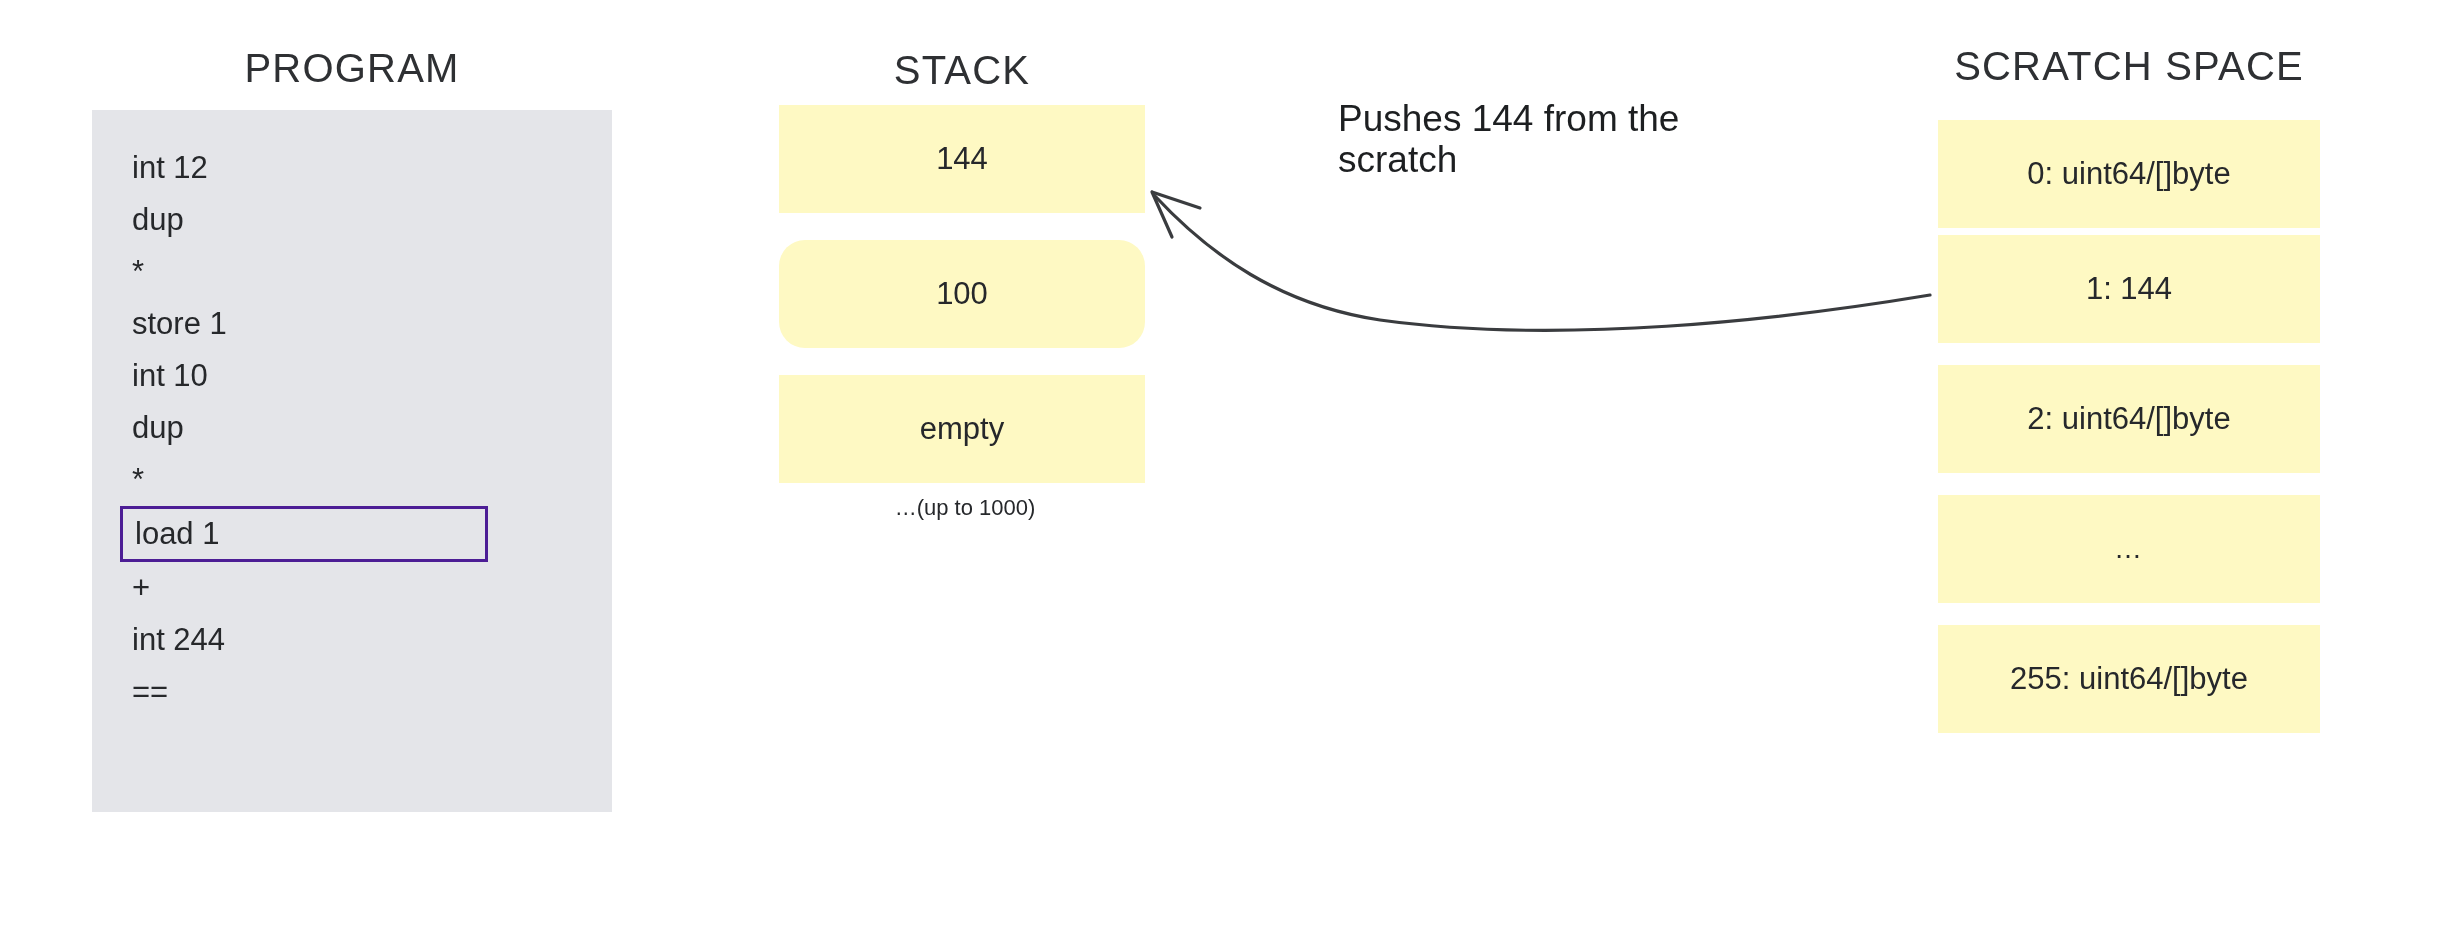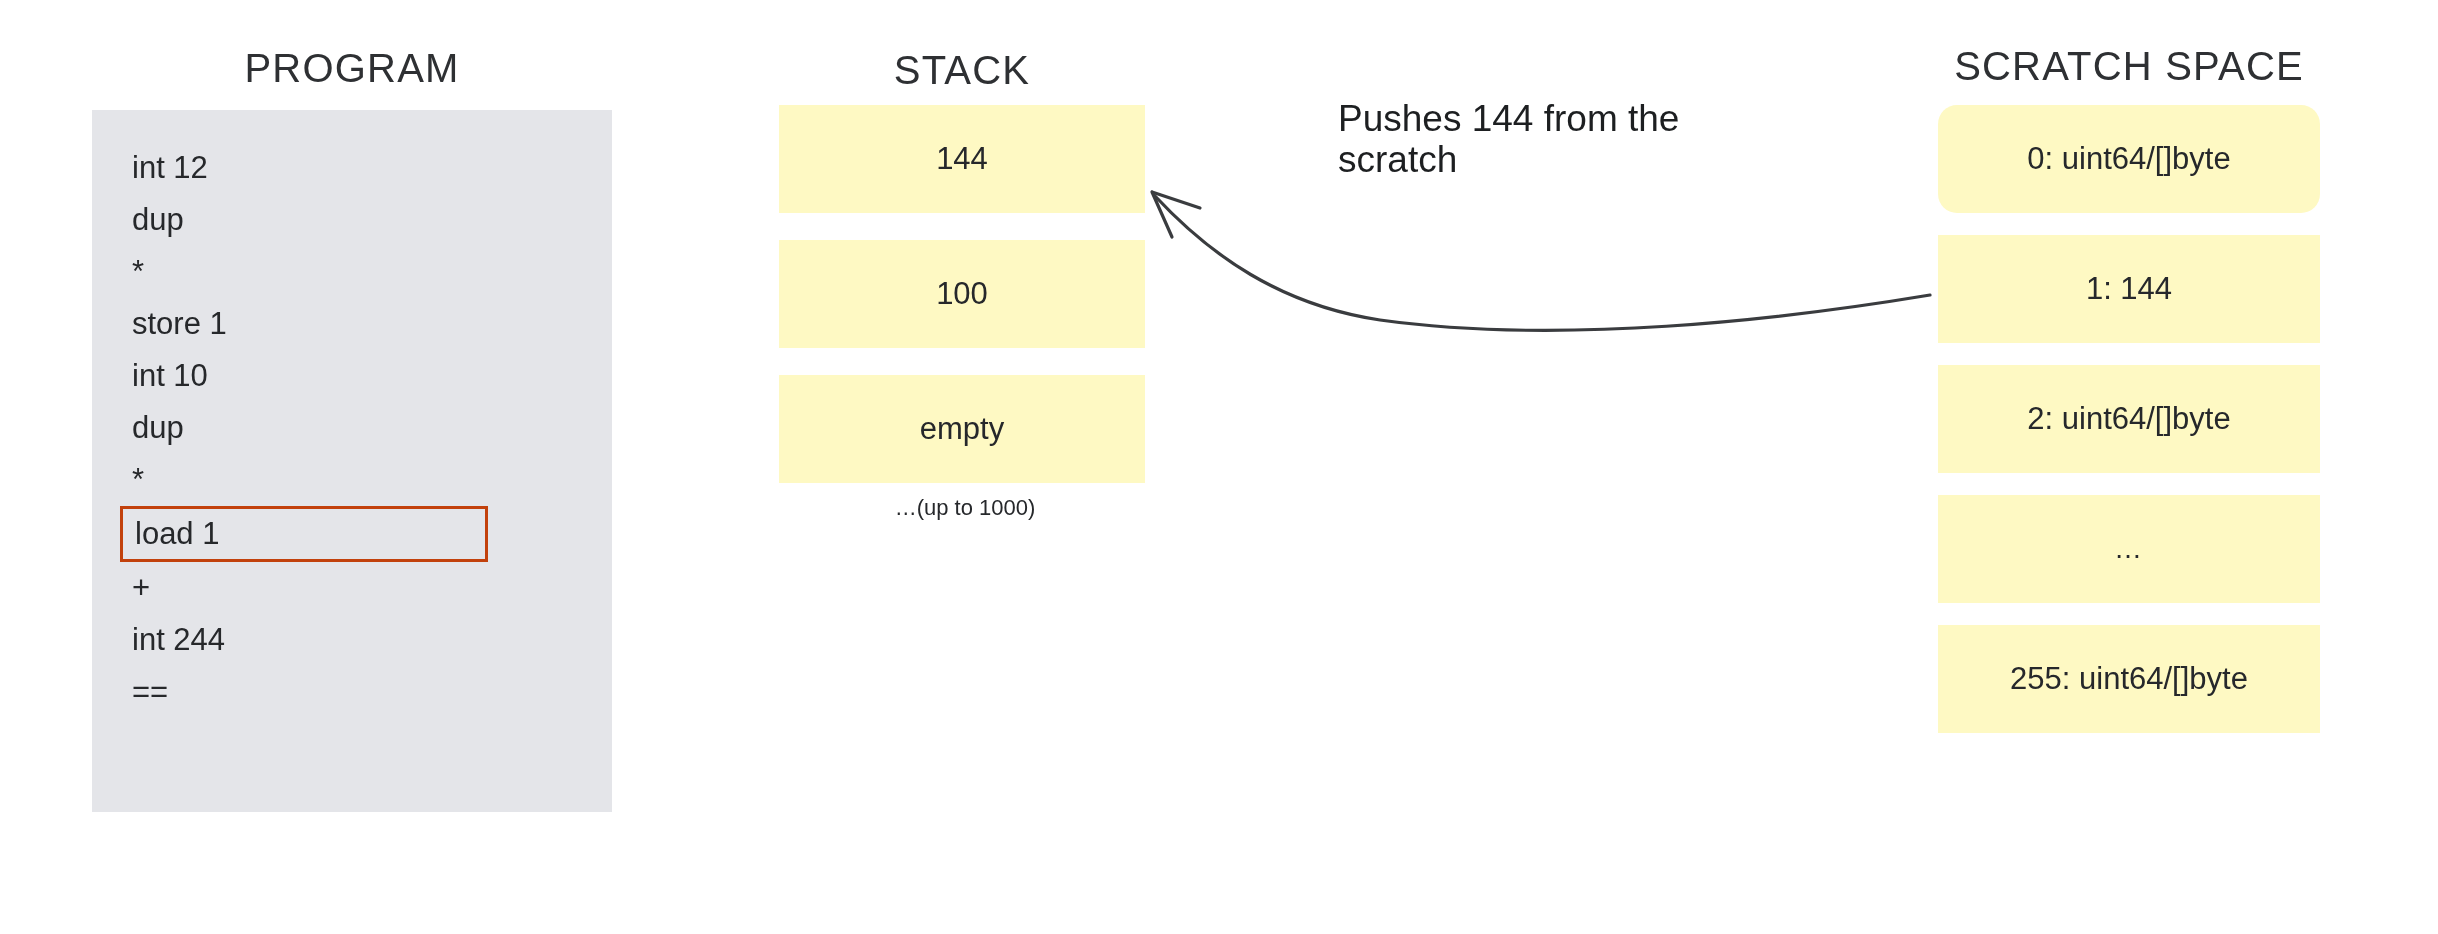--- a/index.html
+++ b/index.html
@@ -56,21 +56,21 @@
   .program-line {
     height: 52px;
     line-height: 52px;
     font-size: 31px;
     color: #26282b;
     white-space: nowrap;
     box-sizing: border-box;
     padding-left: 6px;
   }
   .program-line.highlight {
-    border: 3px solid #c2410c;
+    border: 3px solid #4c1d95;
     width: 368px;
     height: 56px;
     line-height: 50px;
     margin-left: -6px;
     padding-left: 12px;
   }
 
   
   .slot {
     position: absolute;
@@ -79,36 +79,36 @@
     align-items: center;
     justify-content: center;
     font-size: 31px;
     color: #26282b;
     white-space: nowrap;
   }
 
   
   #stack-column .slot { left: 779px; width: 366px; height: 108px; }
   #stack-slot-0 { top: 105px; }
-  #stack-slot-1 { top: 240px; }
+  #stack-slot-1 { top: 240px; border-radius: 26px; }
   #stack-slot-2 { top: 375px; }
   #stack-note {
     position: absolute;
     left: 782px;
     top: 495px;
     width: 366px;
     text-align: center;
     font-size: 22px;
     color: #26282b;
     white-space: nowrap;
   }
 
   
   #scratch-column .slot { left: 1938px; width: 382px; height: 108px; }
-  #scratch-slot-0 { top: 105px; border-radius: 19px; }
+  #scratch-slot-0 { top: 120px; }
   #scratch-slot-1 { top: 235px; }
   #scratch-slot-2 { top: 365px; }
   #scratch-slot-3 { top: 495px; }
   #scratch-slot-4 { top: 625px; }
   .slot.ellipsis { font-size: 28px; letter-spacing: 2px; }
 
   
   #annotation-text {
     position: absolute;
     left: 1338px;

